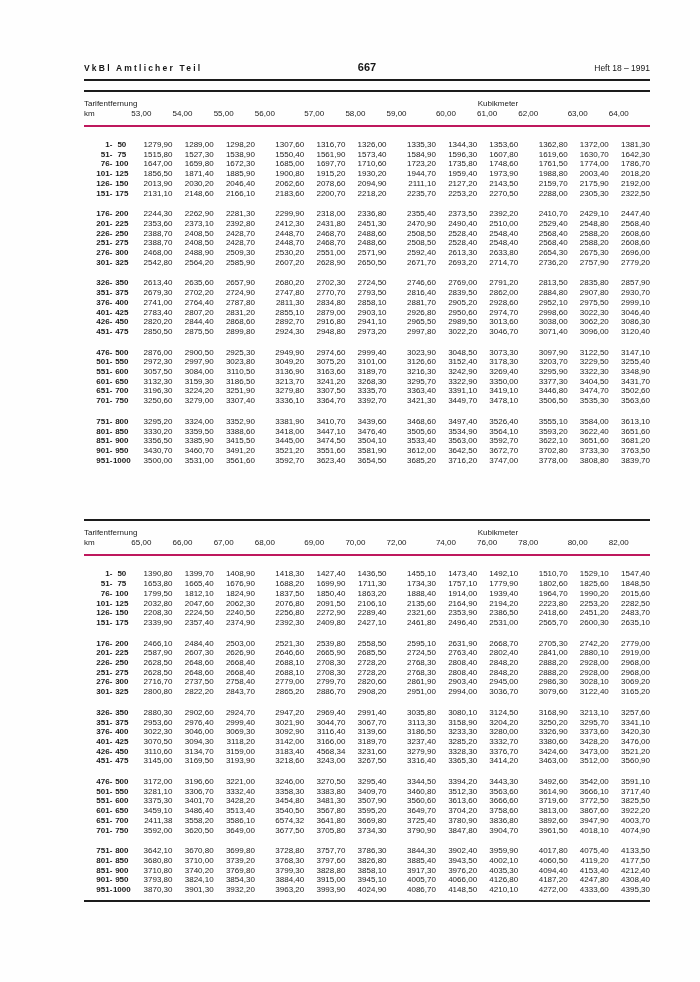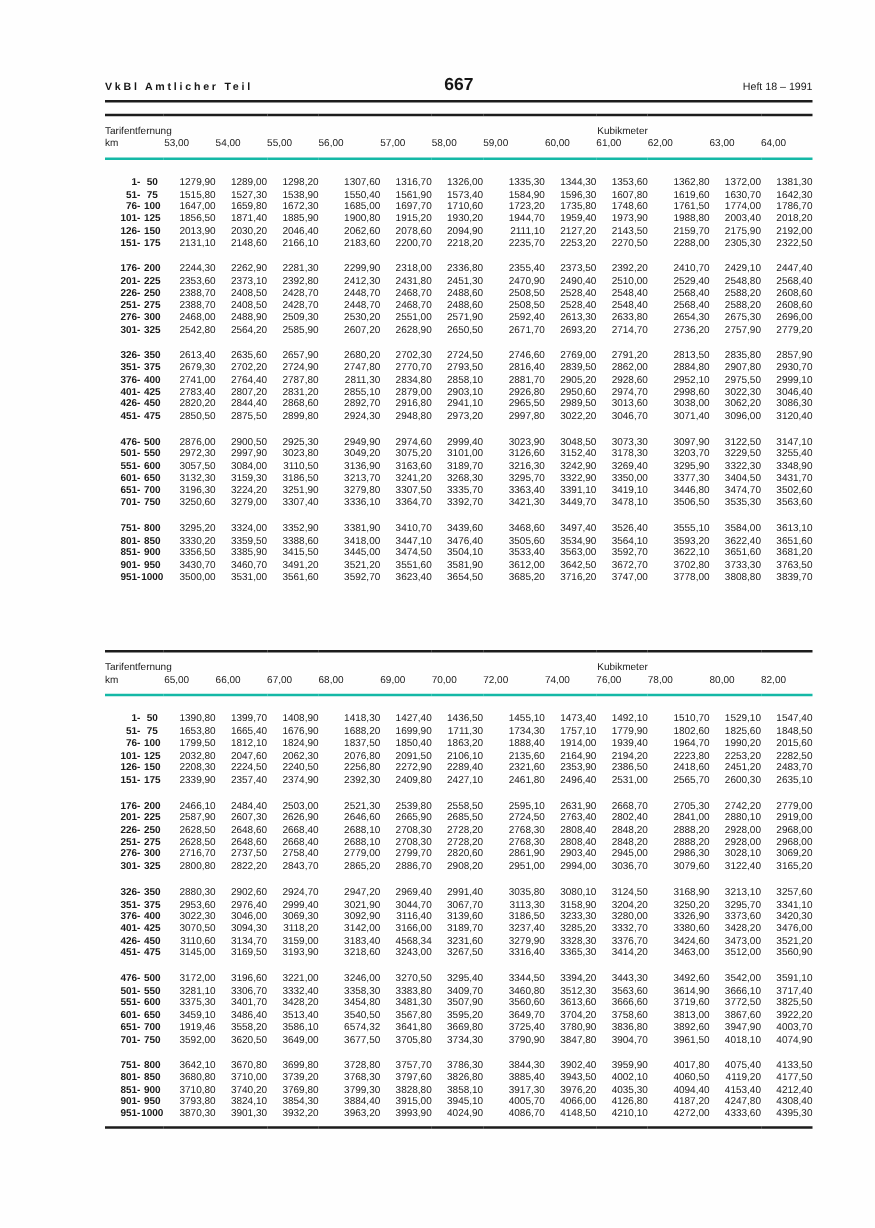--- a/index.html
+++ b/index.html
@@ -6,35 +6,35 @@
   .page {
     position:relative; width:700px; height:982px; overflow:hidden;
     background:#fefefe; color:#161616;
     font-family:"Liberation Sans","DejaVu Sans",sans-serif;
   }
   .content { box-sizing:border-box; padding:62px 50px 0 84px; }
 
   
   .page-header { display:flex; align-items:baseline; line-height:11px; }
   .ph-left  { flex:1; font-size:8.5px; font-weight:700; letter-spacing:2.2px; }
-  .ph-center{ font-size:14px; font-weight:700; }
+  .ph-center{ font-size:11px; font-weight:700; }
   .ph-right { flex:1; text-align:right; font-size:8.5px; }
   .header-rule { border:0; border-top:2px solid #1c1c1c; margin:5px 0 0 0; }
 
   
   .table-section { margin-top:9px; }
   .table-section + .table-section { margin-top:54px; }
 
   table.tariff {
     width:100%; border-collapse:collapse; table-layout:fixed;
     border-top:2px solid #1c1c1c; font-size:8px; color:#1a1a1a;
   }
   .table-section.with-bottom-rule table.tariff { border-bottom:2px solid #1c1c1c; }
 
-  table.tariff thead { border-bottom:2px solid #14b8a6; }
+  table.tariff thead { border-bottom:2px solid #be185d; }
   table.tariff td { padding:0; white-space:nowrap; overflow:visible; }
 
   tr.head-top td { padding-top:7px; font-size:8px; line-height:10px; }
   td.dist  { text-align:left; }
   td.kubik { text-align:right; }
   tr.head-cols td { text-align:left; line-height:10px; padding-bottom:6px; }
   td.km-unit { text-align:left; }
 
   tbody td { text-align:right; height:9.7px; line-height:9.7px; }
   td.rowlabel { font-weight:700; }
@@ -1189,21 +1189,21 @@
                 <td class="val">3867,60</td>
                 <td class="val">3922,20</td>
               </tr>
               <tr class="data-row">
                 <td class="rowlabel">
                   <span class="kmwrap">
                     <span class="km-from">651-</span>
                     <span class="km-to">700</span>
                   </span>
                 </td>
-                <td class="val">1919,46</td>
+                <td class="val">2411,38</td>
                 <td class="val">3558,20</td>
                 <td class="val">3586,10</td>
                 <td class="val">6574,32</td>
                 <td class="val">3641,80</td>
                 <td class="val">3669,80</td>
                 <td class="val">3725,40</td>
                 <td class="val">3780,90</td>
                 <td class="val">3836,80</td>
                 <td class="val">3892,60</td>
                 <td class="val">3947,90</td>

